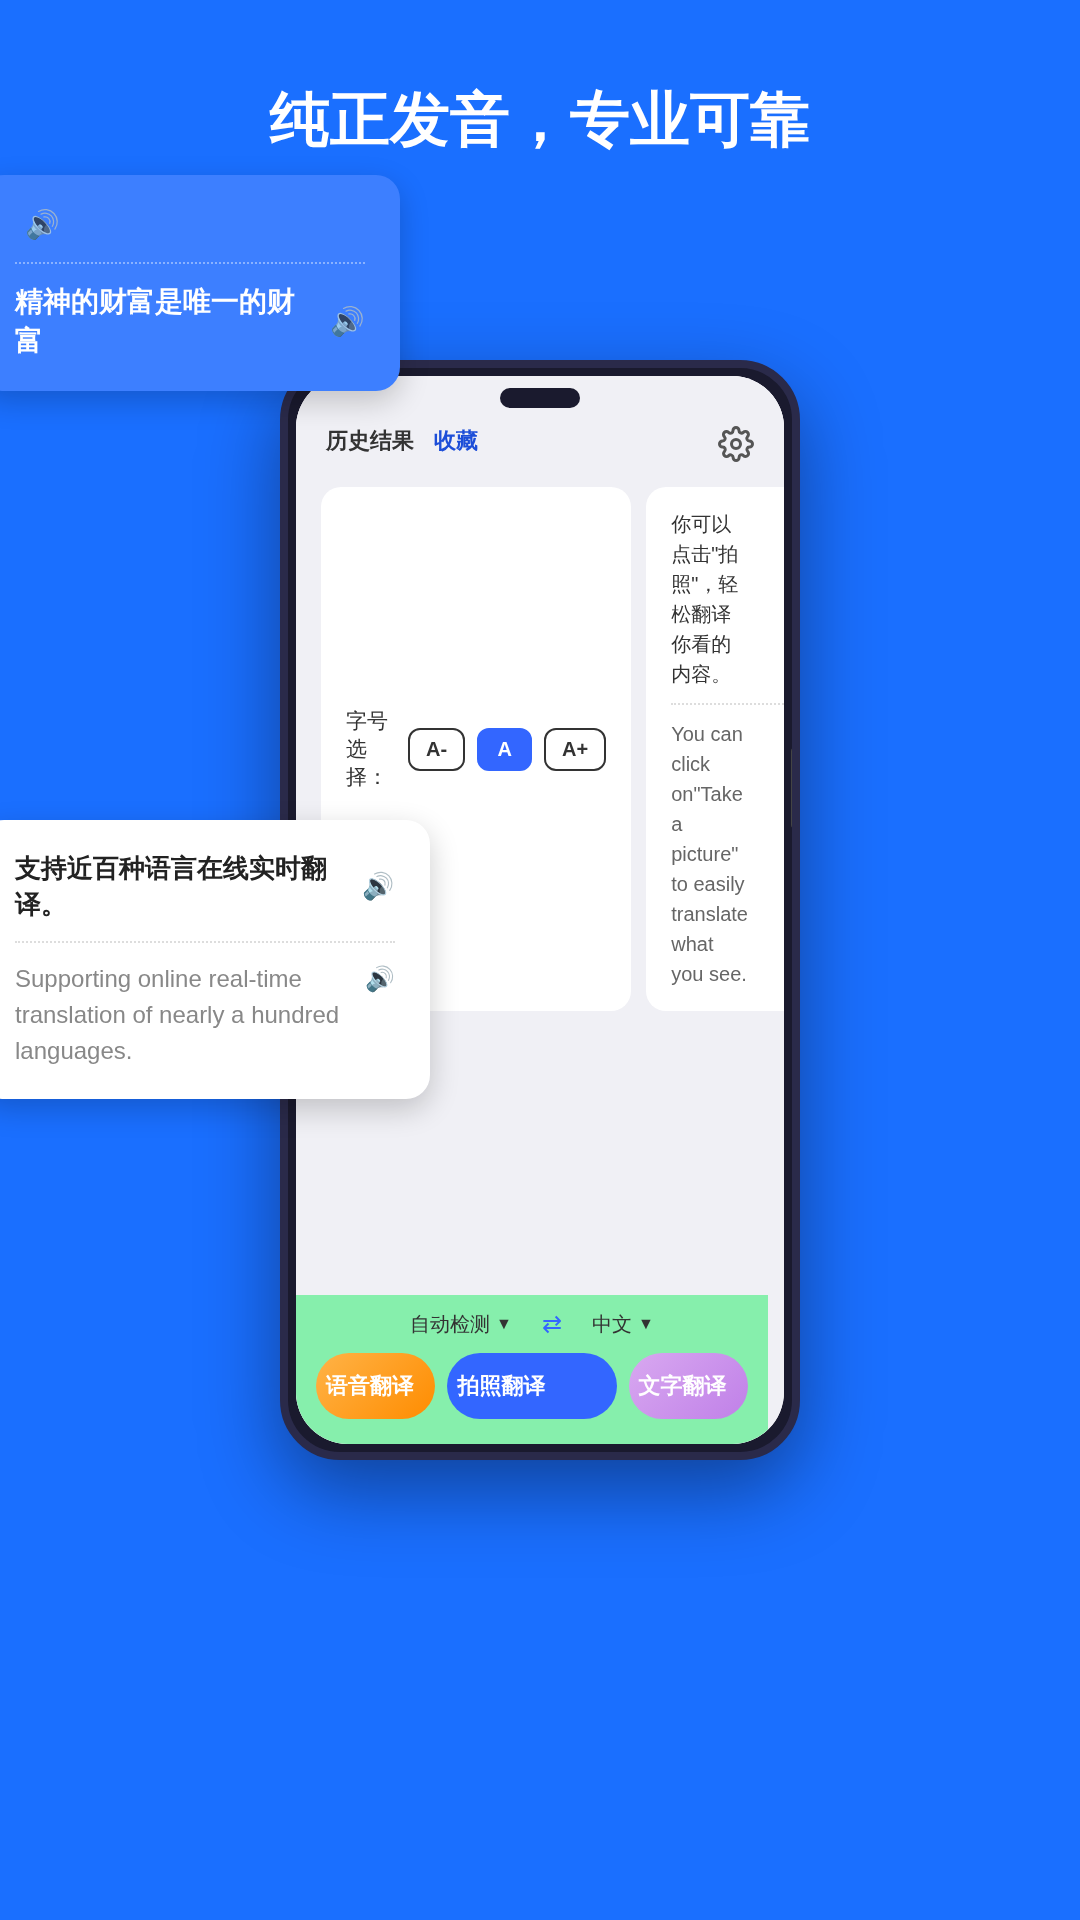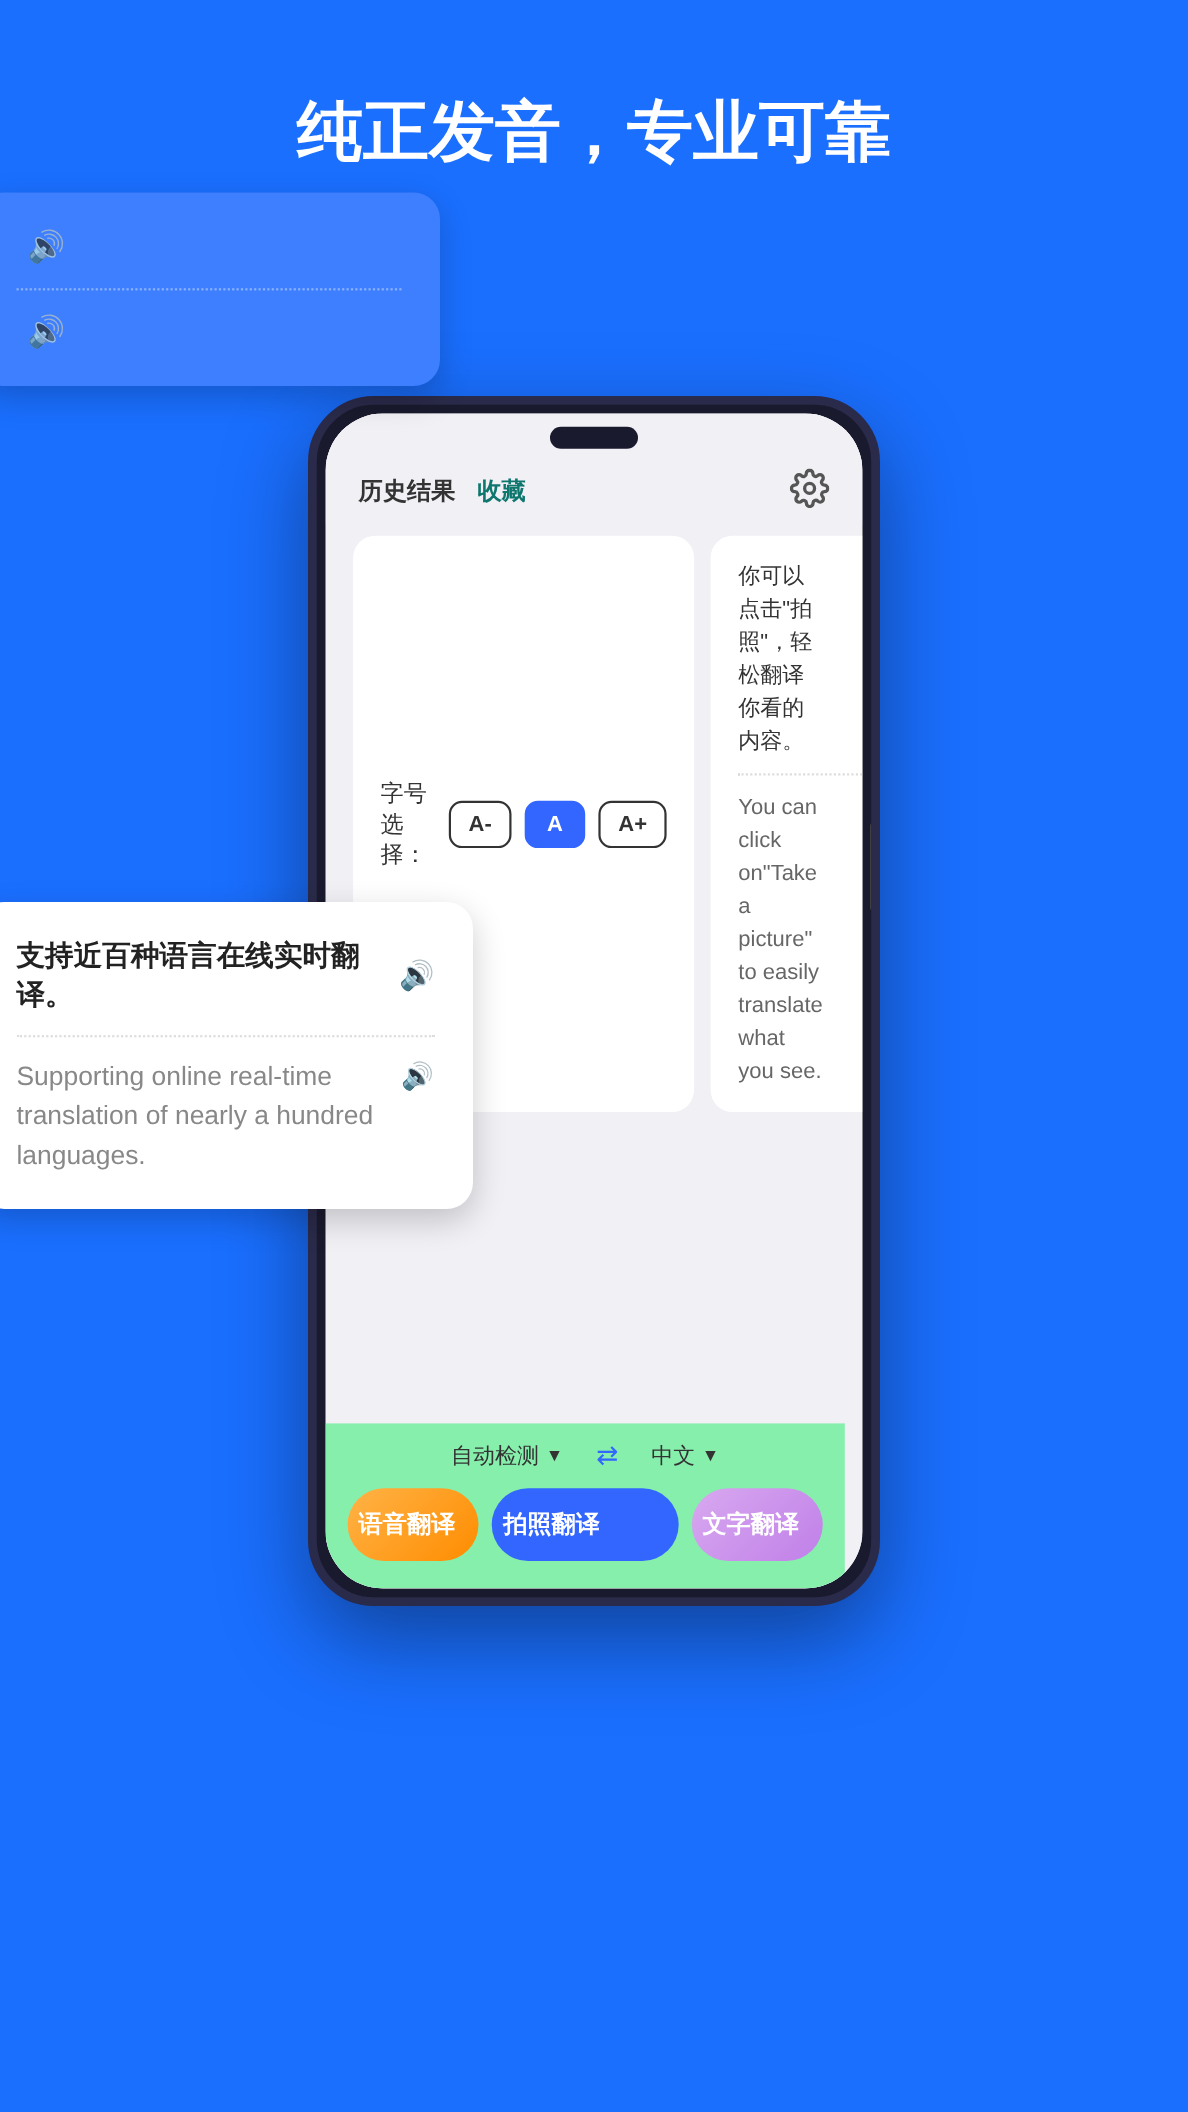--- a/index.html
+++ b/index.html
@@ -84,21 +84,21 @@
       right: 0;
       bottom: 0;
       background: #f0f0f5;
       overflow: hidden;
     }
 
     
     .phone-header-bar {
       display: flex;
       justify-content: space-between;
-      align-items: flex-end;
+      align-items: flex-start;
       padding: 50px 30px 15px;
       background: #f0f0f5;
     }
     .phone-header-text {
       font-size: 22px;
       color: #333;
       font-weight: 600;
     }
     .gear-icon {
       width: 36px;
@@ -351,21 +351,21 @@
 
 <div class="phone-container">
   <div class="phone-frame">
     <div class="phone-screen">
       <div class="phone-notch"></div>
       <div class="phone-content">
 
         <div class="phone-header-bar">
           <div style="display:flex;gap:20px;align-items:center;">
             <span class="phone-header-text">历史结果</span>
-            <span class="phone-header-text" style="color:#0f766e;">收藏</span>
+            <span class="phone-header-text" style="color:#1d4ed8;">收藏</span>
           </div>
           <svg class="gear-icon" viewBox="0 0 24 24" fill="none" stroke="currentColor" stroke-width="2">
             <circle cx="12" cy="12" r="3"></circle>
             <path d="M19.4 15a1.65 1.65 0 0 0 .33 1.82l.06.06a2 2 0 0 1-2.83 2.83l-.06-.06a1.65 1.65 0 0 0-1.82-.33 1.65 1.65 0 0 0-1 1.51V21a2 2 0 0 1-4 0v-.09A1.65 1.65 0 0 0 9 19.4a1.65 1.65 0 0 0-1.82.33l-.06.06a2 2 0 0 1-2.83-2.83l.06-.06A1.65 1.65 0 0 0 4.68 15a1.65 1.65 0 0 0-1.51-1H3a2 2 0 0 1 0-4h.09A1.65 1.65 0 0 0 4.6 9a1.65 1.65 0 0 0-.33-1.82l-.06-.06a2 2 0 0 1 2.83-2.83l.06.06A1.65 1.65 0 0 0 9 4.68a1.65 1.65 0 0 0 1-1.51V3a2 2 0 0 1 4 0v.09a1.65 1.65 0 0 0 1 1.51 1.65 1.65 0 0 0 1.82-.33l.06-.06a2 2 0 0 1 2.83 2.83l-.06.06A1.65 1.65 0 0 0 19.4 9a1.65 1.65 0 0 0 1.51 1H21a2 2 0 0 1 0 4h-.09a1.65 1.65 0 0 0-1.51 1z"></path>
           </svg>
         </div>
 
         <div class="phone-card-area">
           <div class="font-size-card">
             <span class="font-size-label">字号选择：</span>
@@ -428,20 +428,21 @@
     <div style="position:absolute;right:-5px;top:380px;width:6px;height:80px;background:#444;border-radius:3px;"></div>
   </div>
 </div>
 
 <div class="floating-card-1">
   <div class="fc-source">
     <span class="fc-speaker">🔊</span>
   </div>
   <hr class="fc-divider">
   <div class="fc-target">
+    <span>精神的财富是唯一的财富</span>
     <span class="fc-speaker">🔊</span>
   </div>
 </div>
 
 <div class="floating-card-2">
   <div class="fc2-source">
     <span>支持近百种语言在线实时翻译。</span>
     <span class="fc2-speaker">🔊</span>
   </div>
   <hr class="fc2-divider">

